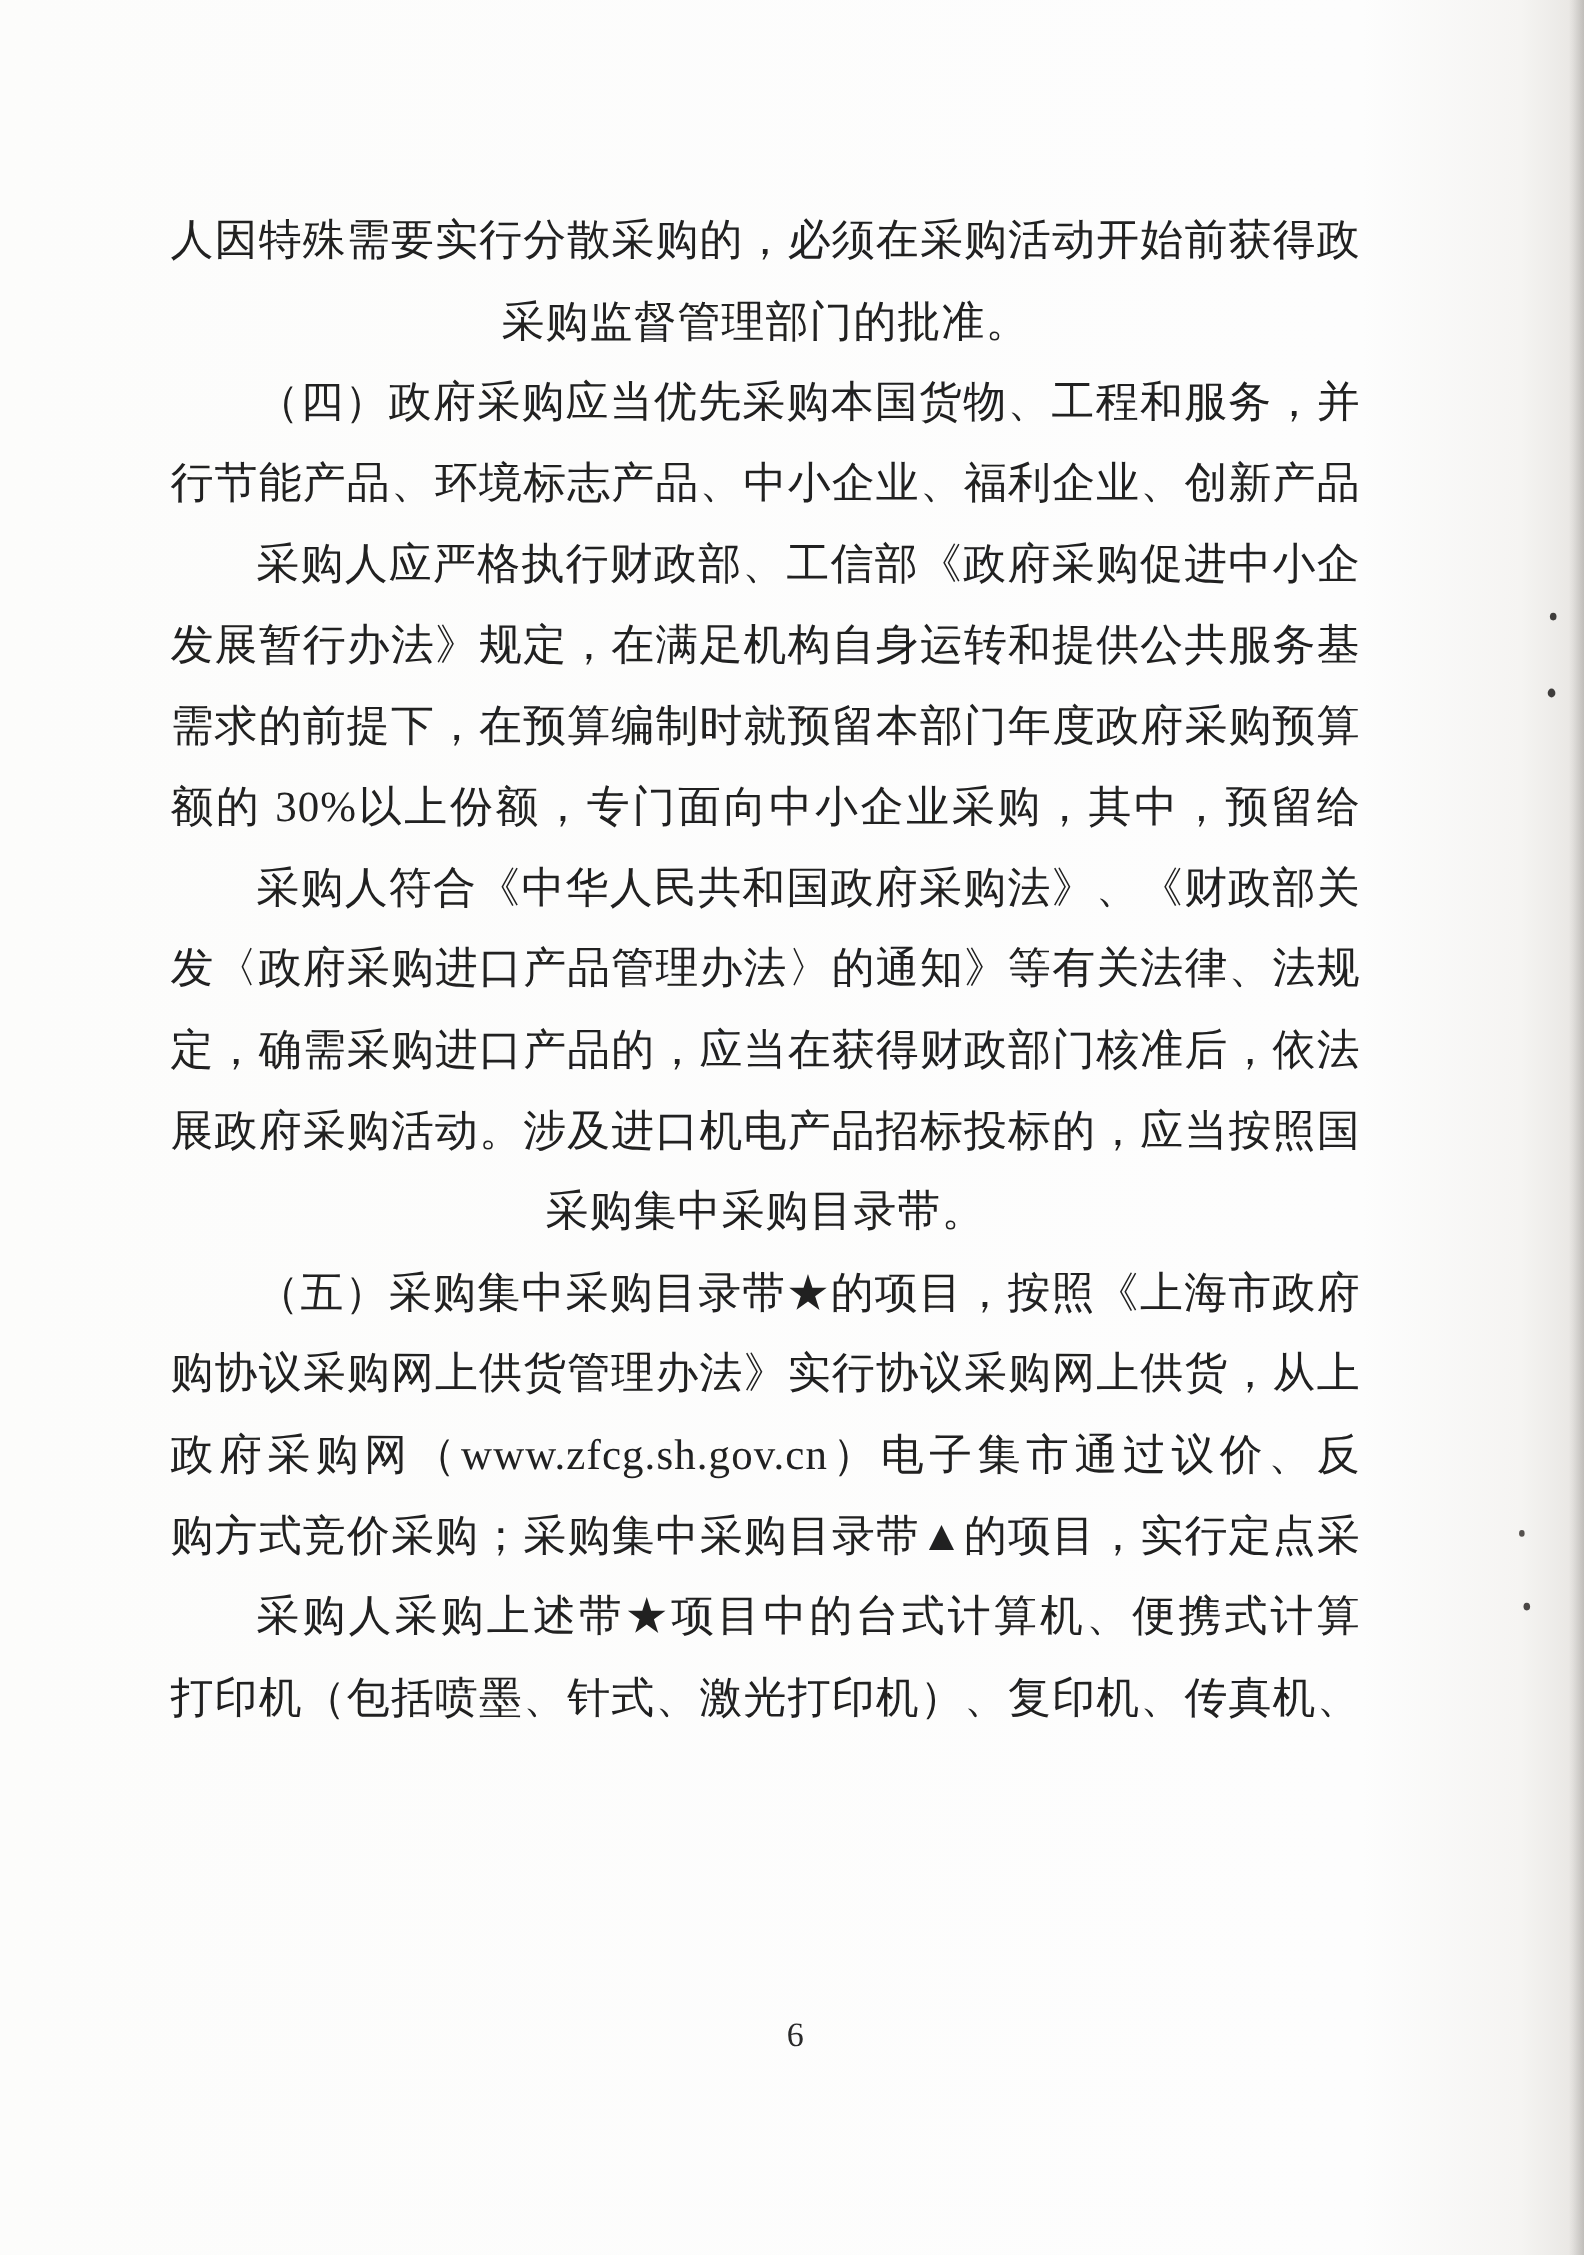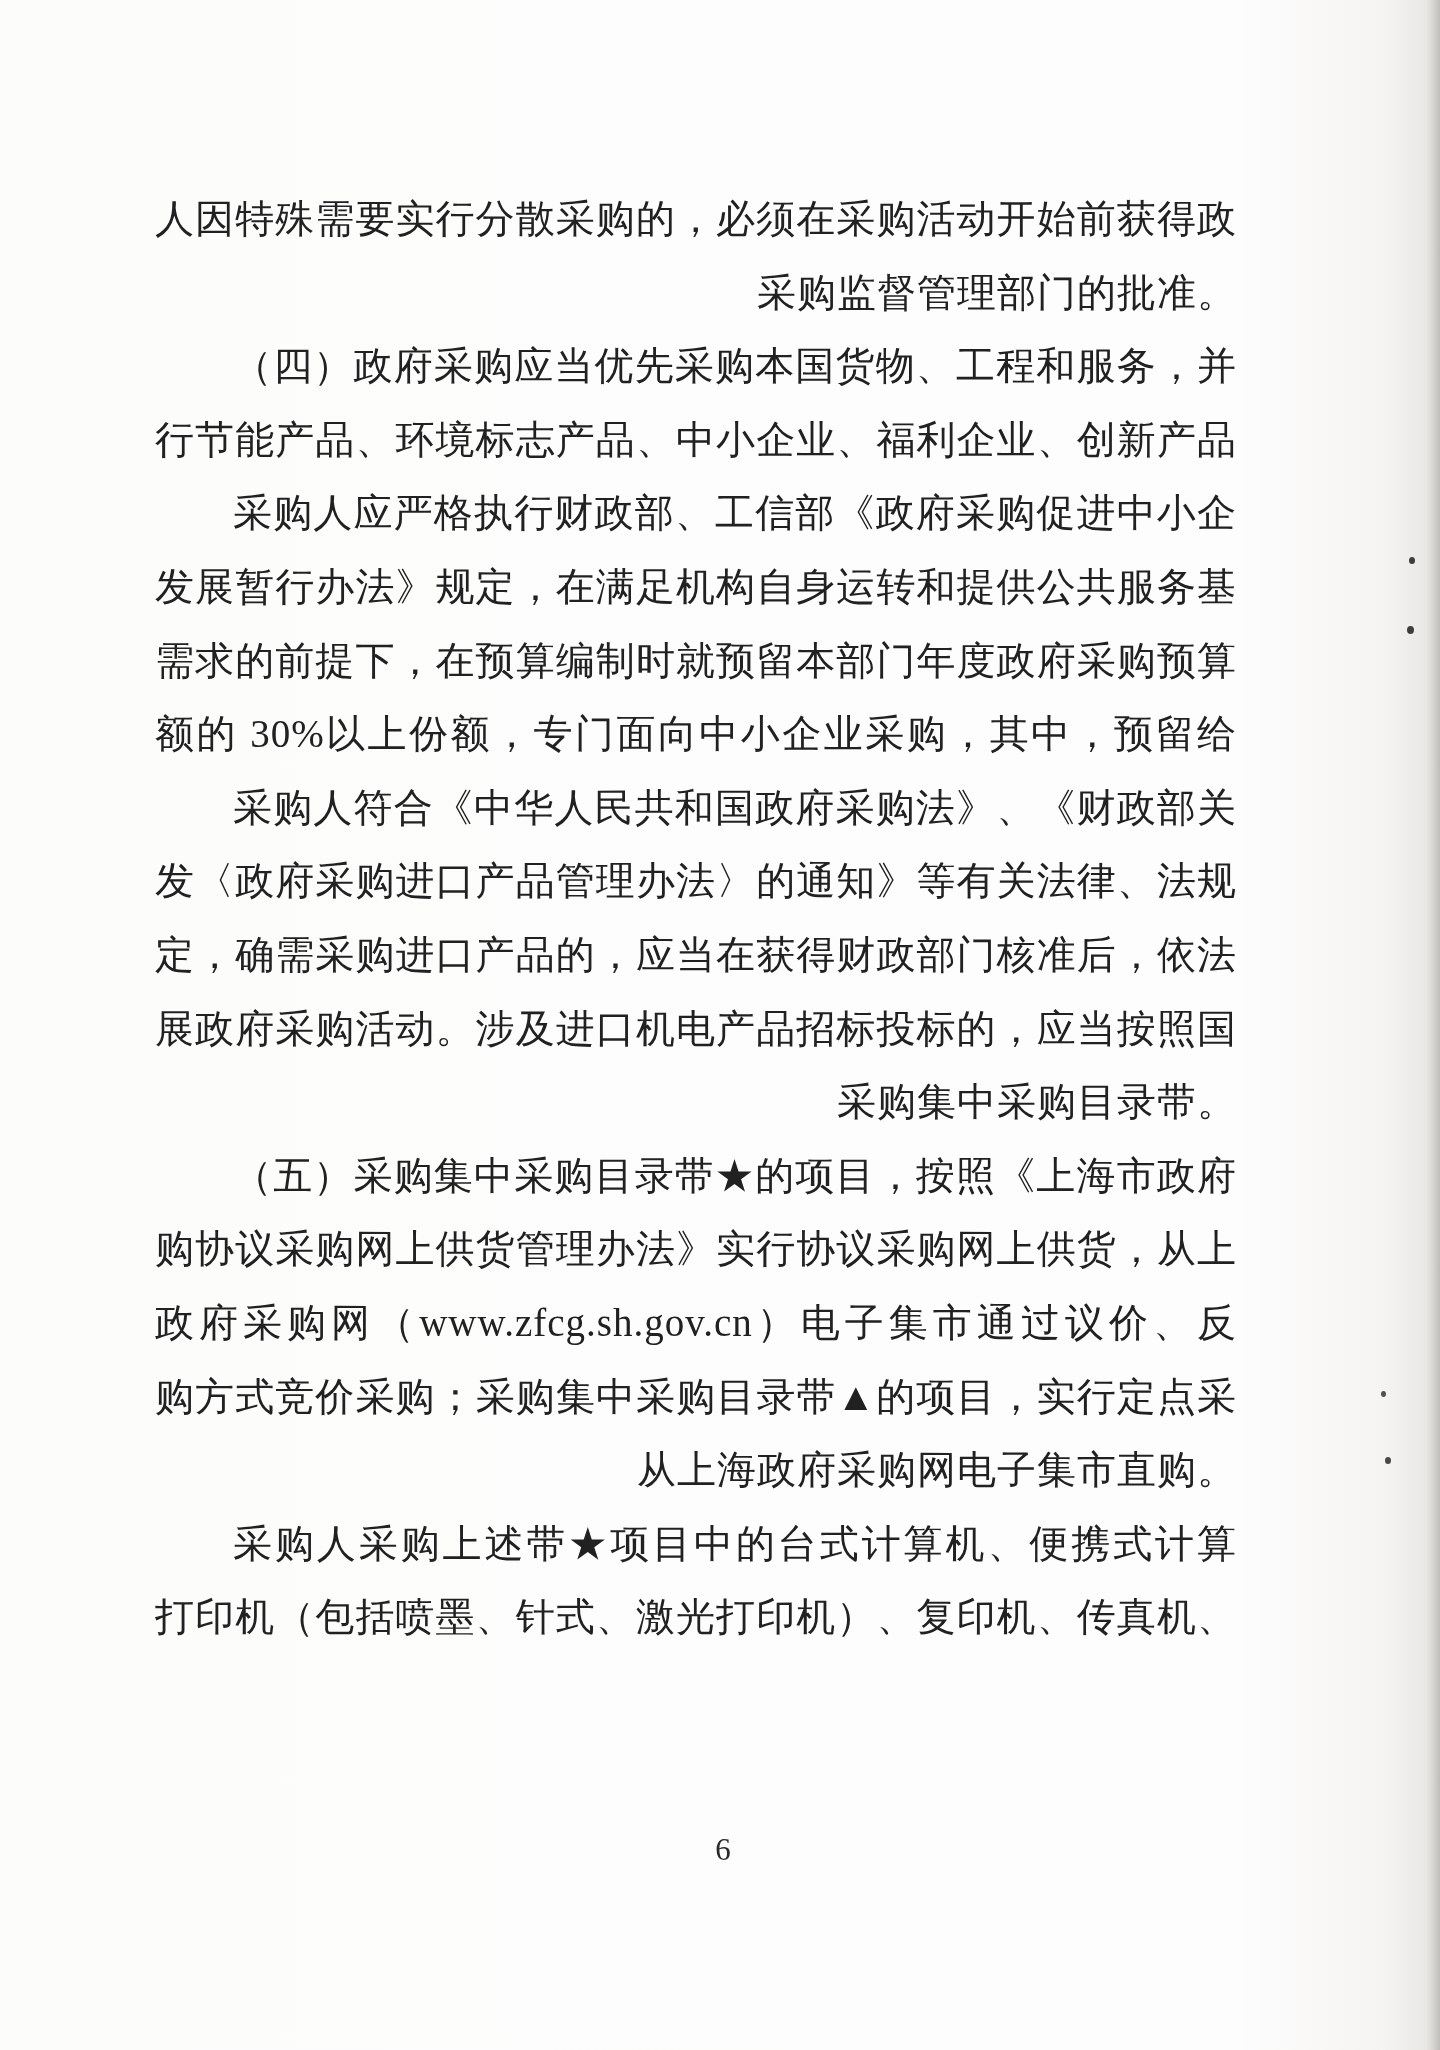--- a/index.html
+++ b/index.html
@@ -25,21 +25,21 @@
     top: 182px;
     width: 1082px;
     color: #212121;
     font-size: 39px;
     line-height: 73.6px;
     letter-spacing: 1px;
   }
   .line {
     height: 73.6px;
     white-space: nowrap;
-    text-align: right;
+    text-align: center;
   }
   .line.fill {
     white-space: normal;
     text-align: justify;
     text-align-last: justify;
     overflow: hidden;
   }
   .line.indent {
     text-indent: 78px;
   }
@@ -87,21 +87,20 @@
       <div class="line fill">额的 30%以上份额，专门面向中小企业采购，其中，预留给小型</div>
       <div class="line indent fill">采购人符合《中华人民共和国政府采购法》、《财政部关于印</div>
       <div class="line fill">发〈政府采购进口产品管理办法〉的通知》等有关法律、法规规</div>
       <div class="line fill">定，确需采购进口产品的，应当在获得财政部门核准后，依法开</div>
       <div class="line fill">展政府采购活动。涉及进口机电产品招标投标的，应当按照国际</div>
       <div class="line">采购集中采购目录带。</div>
       <div class="line indent fill">（五）采购集中采购目录带★的项目，按照《上海市政府采</div>
       <div class="line fill">购协议采购网上供货管理办法》实行协议采购网上供货，从上海</div>
       <div class="line fill">政府采购网（www.zfcg.sh.gov.cn）电子集市通过议价、反拍、团</div>
       <div class="line fill">购方式竞价采购；采购集中采购目录带▲的项目，实行定点采购，</div>
-      <div class="line">从上海政府采购网电子集市直购。</div>
       <div class="line indent fill">采购人采购上述带★项目中的台式计算机、便携式计算机、</div>
       <div class="line fill">打印机（包括喷墨、针式、激光打印机）、复印机、传真机、碎纸</div>
     </div>
 
   <div class="page-number">6</div>
 
   <div class="speck speck-1"></div>
   <div class="speck speck-2"></div>
   <div class="speck speck-3"></div>
   <div class="speck speck-4"></div>

